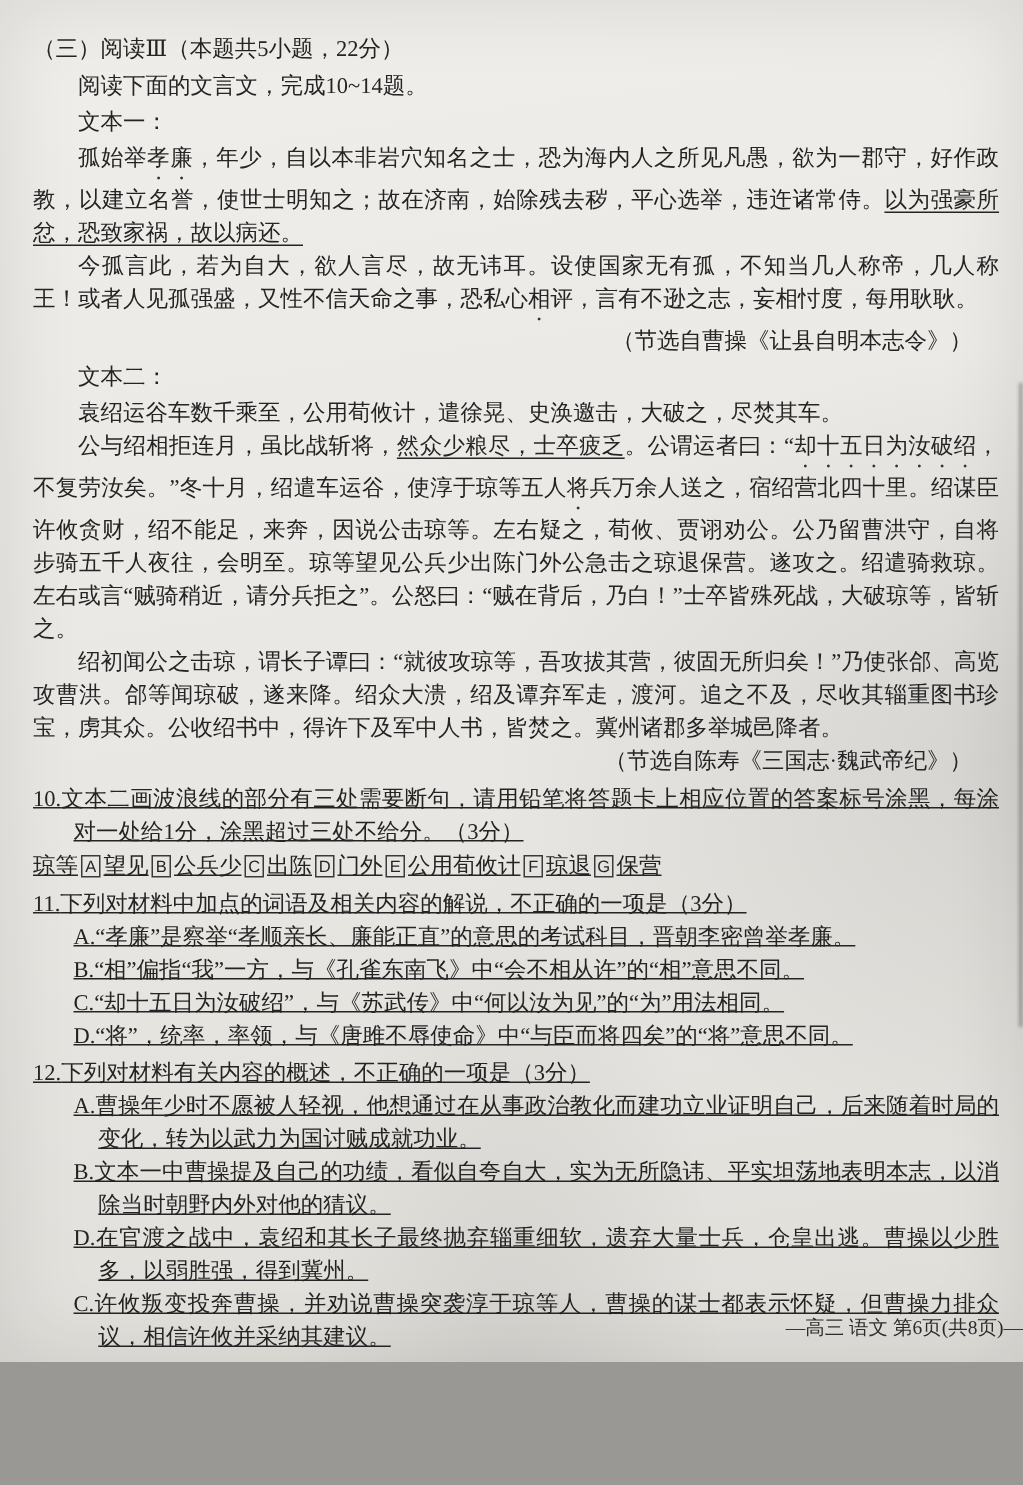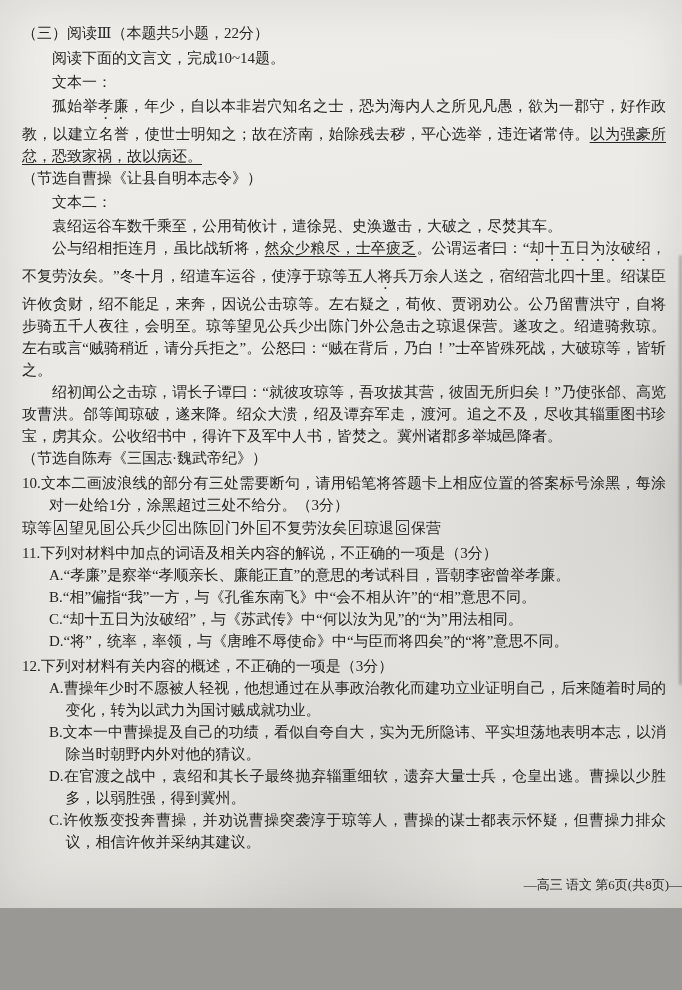--- a/index.html
+++ b/index.html
@@ -22,22 +22,22 @@
     overflow: hidden;
   }
   .page::after { 
     content: ""; position: absolute; right: 0; top: 255px; width: 3px; height: 430px;
     background: rgba(35,35,35,0.28); filter: blur(1px); border-radius: 2px;
   }
   p { text-align: justify; }
   .title { margin-bottom: 3px; }
   .para { text-indent: 2em; }
   .label { text-indent: 2em; margin: 2px 0; }
-  .source { padding-right: 1.2em; margin-bottom: 2px; }
-  .question { margin-top: 3px; }
+  .source { text-align: right; padding-right: 1.2em; margin-bottom: 2px; }
+  .question { margin-top: 3px; text-decoration: underline; }
   .q-stem { padding-left: 1.8em; text-indent: -1.8em; }
   .q10-line { margin: 1px 0 2px 0; }
   .q-opt { padding-left: 2.9em; text-indent: -1.1em; }
   .u-line { text-decoration: underline; text-decoration-thickness: 1px; text-underline-offset: 3px; }
   .u-wavy { text-decoration-style: wavy; text-decoration-thickness: 1px; text-underline-offset: 3px; margin-top: 19px; }
   .em-dot {
     text-emphasis: filled dot #333; text-emphasis-position: under left;
     -webkit-text-emphasis: filled dot #333; -webkit-text-emphasis-position: under;
   }
   .boxed {
@@ -57,36 +57,37 @@
 <div class="page">
 
   <p class="title">（三）阅读Ⅲ（本题共5小题，22分）</p>
   <p class="para">阅读下面的文言文，完成10~14题。</p>
 
   <p class="label">文本一：</p>
 
   <p class="para"><span>孤始举</span><span class="em-dot">孝廉</span><span>，年少，自以本非岩穴知名之士，恐为海内人之所见凡愚，欲为一郡守，好作政教，以建立名誉，使世士明知之；故在济南，始除残去秽，平心选举，违迕诸常侍。</span><span class="u-line">以为强豪所忿，恐致家祸，故以病还。</span></p>
 
 
+  <p class="para"><span>今孤言此，若为自大，欲人言尽，故无讳耳。设使国家无有孤，不知当几人称帝，几人称王！或者人见孤强盛，又性不信天命之事，恐私心</span><span class="em-dot">相</span><span>评，言有不逊之志，妄相忖度，每用耿耿。</span></p>
 
   <p class="source">（节选自曹操《让县自明本志令》）</p>
 
   <p class="label">文本二：</p>
 
   <p class="para">袁绍运谷车数千乘至，公用荀攸计，遣徐晃、史涣邀击，大破之，尽焚其车。</p>
 
   <p class="para"><span>公与绍相拒连月，虽比战斩将，</span><span class="u-line">然众少粮尽，士卒疲乏</span><span>。公谓运者曰：“</span><span class="em-dot">却十五日为汝破绍</span><span>，不复劳汝矣。”冬十月，绍遣车运谷，使淳于琼等五人</span><span class="em-dot">将</span><span>兵万余人送之，宿绍营北四十里。绍谋臣许攸贪财，绍不能足，来奔，因说公击琼等。左右疑之，荀攸、贾诩劝公。公乃留曹洪守，自将步骑五千人夜往，会明至。</span><span class="u-wavy">琼等望见公兵少出陈门外公急击之琼退保营。</span><span>遂攻之。绍遣骑救琼。左右或言“贼骑稍近，请分兵拒之”。公怒曰：“贼在背后，乃白！”士卒皆殊死战，大破琼等，皆斩之。</span></p>
 
   <p class="para">绍初闻公之击琼，谓长子谭曰：“就彼攻琼等，吾攻拔其营，彼固无所归矣！”乃使张郃、高览攻曹洪。郃等闻琼破，遂来降。绍众大溃，绍及谭弃军走，渡河。追之不及，尽收其辎重图书珍宝，虏其众。公收绍书中，得许下及军中人书，皆焚之。冀州诸郡多举城邑降者。</p>
 
   <p class="source">（节选自陈寿《三国志·魏武帝纪》）</p>
 
   <div class="question">
     <p class="q-stem"><span>10.</span><span>文本二画波浪线的部分有三处需要断句，请用铅笔将答题卡上相应位置的答案标号涂黑，每涂对一处给1分，涂黑超过三处不给分。（3分）</span></p>
-    <p class="q10-line"><span>琼等</span><span class="boxed">A</span><span>望见</span><span class="boxed">B</span><span>公兵少</span><span class="boxed">C</span><span>出陈</span><span class="boxed">D</span><span>门外</span><span class="boxed">E</span><span>不复劳汝矣</span><span class="boxed">F</span><span>琼退</span><span class="boxed">G</span><span>保营</span></p>
+    <p class="q10-line"><span>琼等</span><span class="boxed">A</span><span>望见</span><span class="boxed">B</span><span>公兵少</span><span class="boxed">C</span><span>出陈</span><span class="boxed">D</span><span>门外</span><span class="boxed">E</span><span>公用荀攸计</span><span class="boxed">F</span><span>琼退</span><span class="boxed">G</span><span>保营</span></p>
   </div>
 
   <div class="question">
     <p class="q-stem"><span>11.</span><span>下列对材料中加点的词语及相关内容的解说，不正确的一项是（3分）</span></p>
     <p class="q-opt">A.“孝廉”是察举“孝顺亲长、廉能正直”的意思的考试科目，晋朝李密曾举孝廉。</p>
     <p class="q-opt">B.“相”偏指“我”一方，与《孔雀东南飞》中“会不相从许”的“相”意思不同。</p>
     <p class="q-opt">C.“却十五日为汝破绍”，与《苏武传》中“何以汝为见”的“为”用法相同。</p>
     <p class="q-opt">D.“将”，统率，率领，与《唐雎不辱使命》中“与臣而将四矣”的“将”意思不同。</p>
   </div>
 

